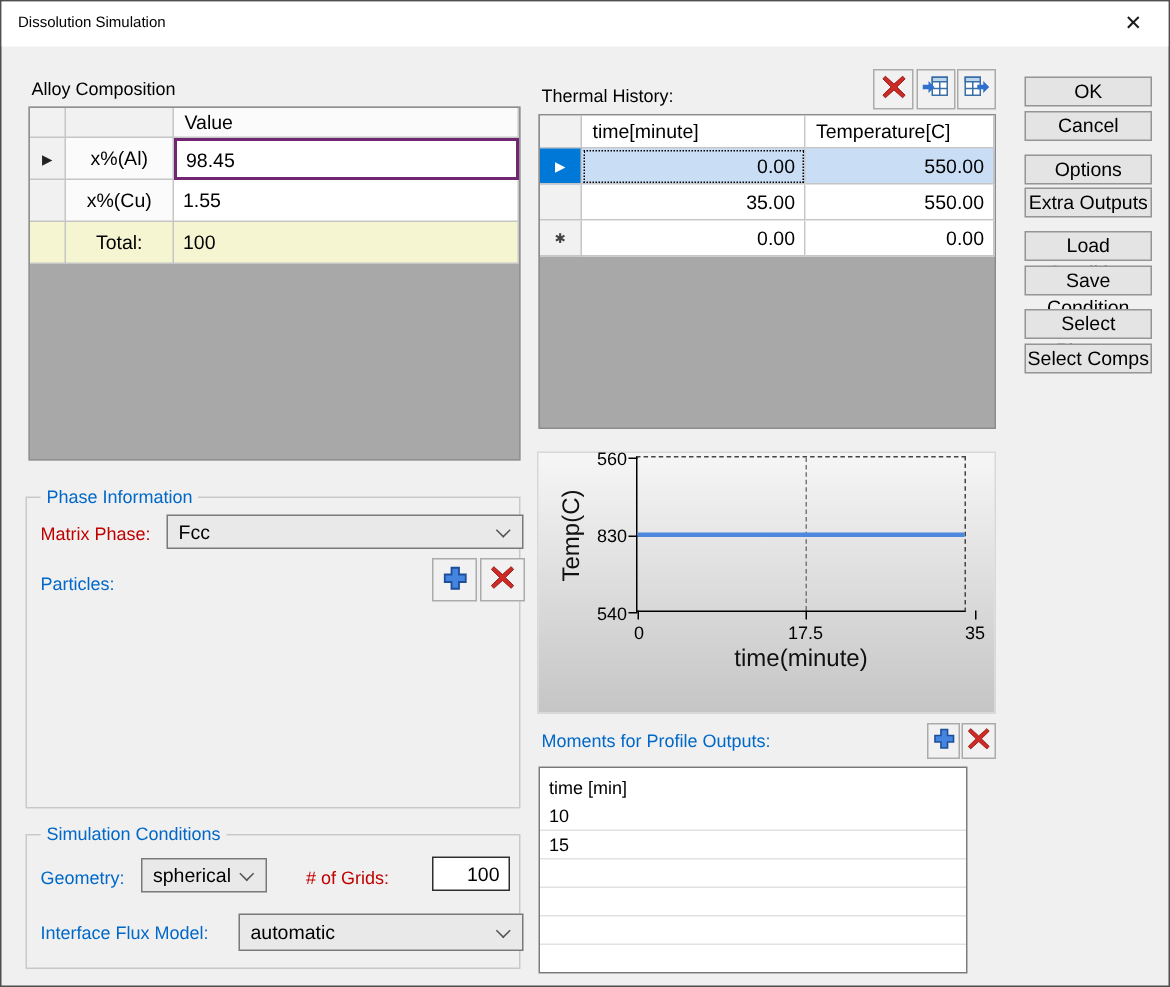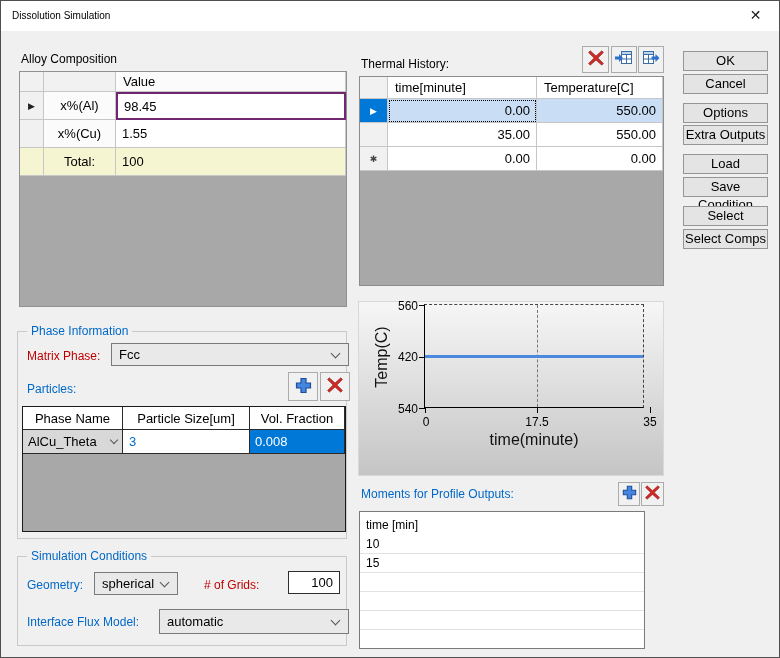--- a/index.html
+++ b/index.html
@@ -225,47 +225,32 @@
       </span>
     </div>
     <div class="tool-btn" style="left:302px; top:40px; width:30px; height:29px;">
       <span>
         <svg width="16" height="16" viewBox="0 0 16 16">
             <path d="M2.2 0.8 L8 6 L13.8 0.8 L15.4 2.6 L9.9 8 L15.4 13.4 L13.8 15.2 L8 10 L2.2 15.2 L0.6 13.4 L6.1 8 L0.6 2.6 Z" fill="#ce2b26" stroke="#8f1512" stroke-width="0.6"></path>
           </svg>
       </span>
     </div>
 
-    <div class="p-table">
-      <div class="p-hdr">
-        <div class="p-cell h">Phase Name</div>
-        <div class="p-cell h">Particle Size[um]</div>
-        <div class="p-cell h">Vol. Fraction</div>
-      </div>
-      <div class="p-row">
-        <div class="p-cell phase">
-          <span>AlCu_Theta</span>
-          <span class="chev"></span>
-        </div>
-        <div class="p-cell size">3</div>
-        <div class="p-cell frac">0.008</div>
-      </div>
-    </div>
   </div>
 
   <div class="chart-panel">
     <div class="plot">
       <div class="vline"></div>
       <div class="series-line"></div>
 
       <div class="ytickmark" style="top:0;"></div>
       <div class="ytickmark" style="top:52px;"></div>
       <div class="ytickmark" style="top:103px;"></div>
       <span class="yticklab" style="top:1px;">560</span>
-      <span class="yticklab" style="top:52px;">420</span>
+      <span class="yticklab" style="top:52px;">830</span>
       <span class="yticklab" style="top:104px;">540</span>
 
       <div class="xtickmark" style="left:0;"></div>
       <div class="xtickmark" style="left:112px;"></div>
       <div class="xtickmark" style="left:225px;"></div>
       <span class="xticklab" style="left:1px;">0</span>
       <span class="xticklab" style="left:112px;">17.5</span>
       <span class="xticklab" style="left:225px;">35</span>
 
       <div class="ytitle">Temp(C)</div>

